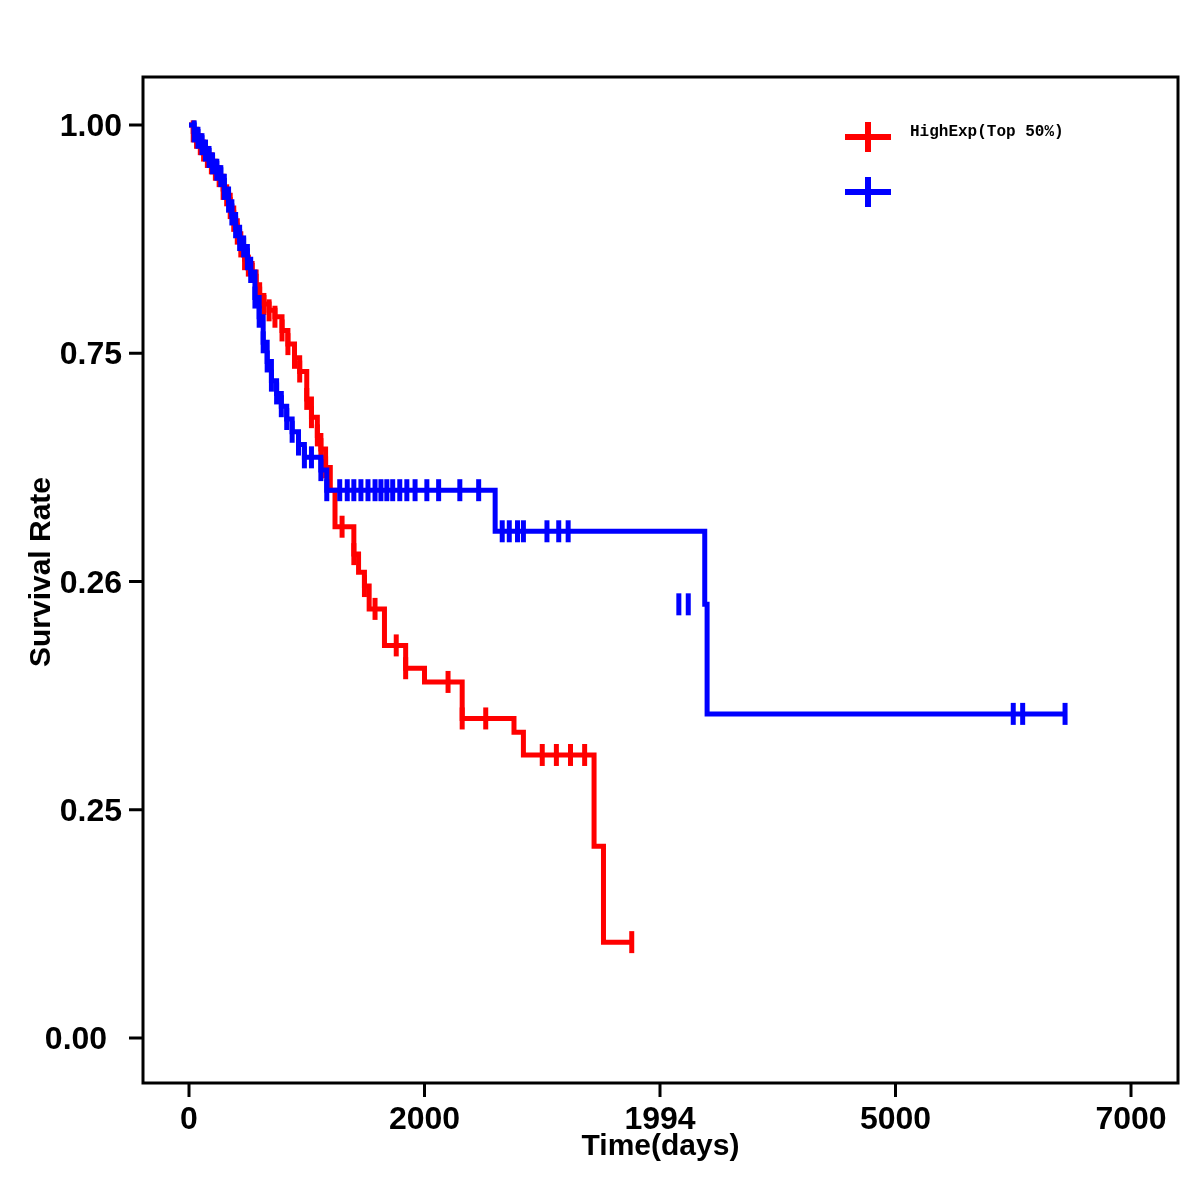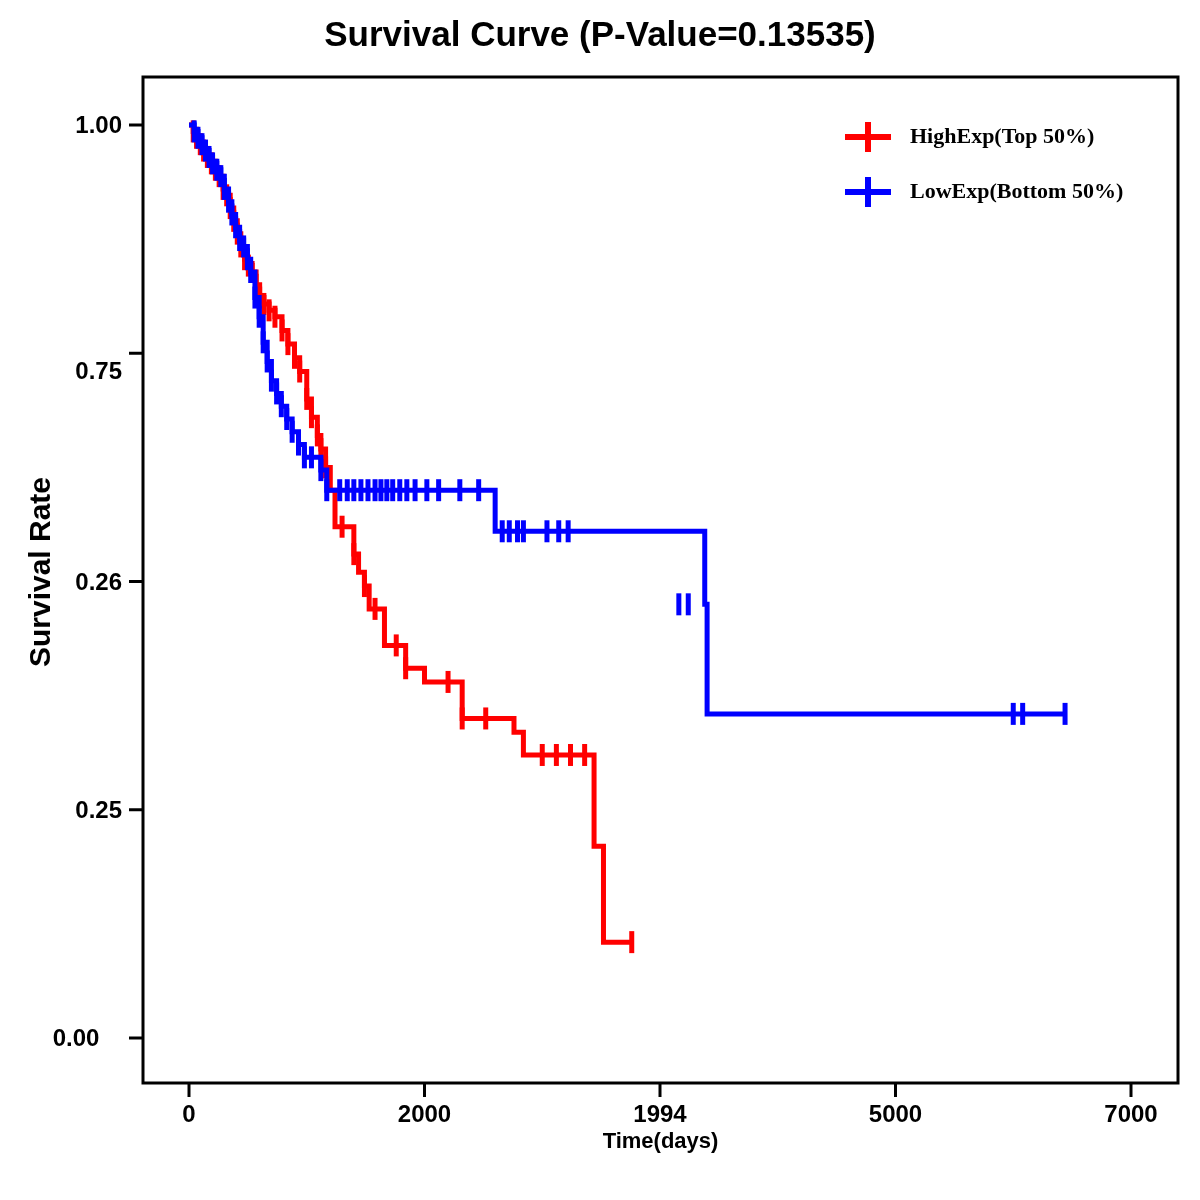--- a/index.html
+++ b/index.html
@@ -42,57 +42,56 @@
     font-weight: bold;
     color: #000000;
     font-family: "Liberation Sans", sans-serif;
   }
   #x-axis-title {
     position: absolute;
     left: 143px;
     top: 1128px;
     width: 1035px;
     text-align: center;
-    font-size: 22px;
+    font-size: 30px;
     font-weight: bold;
     color: #000000;
     font-family: "Liberation Sans", sans-serif;
   }
   .tick-label {
     position: absolute;
-    font-size: 24px;
+    font-size: 32px;
     font-weight: bold;
     color: #000000;
     font-family: "Liberation Sans", sans-serif;
     white-space: nowrap;
   }
   .ytick-label {
     text-align: right;
     transform: translateY(-50%);
   }
   .xtick-label {
     text-align: center;
     transform: translateX(-50%);
   }
   .legend-label {
     position: absolute;
-    font-size: 22px;
-    font-weight: bold;
-    color: #000000;
-    font-family: Liberation Serif, serif;
+    font-size: 16px;
+    font-weight: bold;
+    color: #000000;
+    font-family: Liberation Mono, monospace;
     white-space: nowrap;
   }
   svg { display: block; }
 </style>
 </head>
 <body>
 
 <div id="figure">
 
-  <div id="chart-title">Survival Curve (P-Value=0.13535)</div>
 
   <div id="y-axis-title">Survival Rate</div>
   <div id="x-axis-title">Time(days)</div>
 
   <svg id="plot" width="1200" height="1200" viewBox="0 0 1200 1200" style="position:absolute; left:0; top:0;">
 
     <rect id="panel-border" x="143" y="77" width="1035" height="1006" fill="none" stroke="#000000" stroke-width="3"></rect>
     <g id="axis-ticks">
         <line x1="189" y1="1083" x2="189" y2="1097" stroke="#000" stroke-width="3"></line>
         <line x1="424.5" y1="1083" x2="424.5" y2="1097" stroke="#000" stroke-width="3"></line>
@@ -222,20 +221,19 @@
 
   <div id="tick-labels">
       <div class="tick-label xtick-label" style="left: 189px; top: 1100px;">0</div>
       <div class="tick-label xtick-label" style="left: 424.5px; top: 1100px;">2000</div>
       <div class="tick-label xtick-label" style="left: 660px; top: 1100px;">1994</div>
       <div class="tick-label xtick-label" style="left: 895.5px; top: 1100px;">5000</div>
       <div class="tick-label xtick-label" style="left: 1131px; top: 1100px;">7000</div>
       <div class="tick-label ytick-label" style="left: 30px; width: 92px; top: 1038px; text-align: center;">0.00</div>
       <div class="tick-label ytick-label" style="left: 30px; width: 92px; top: 809.75px;">0.25</div>
       <div class="tick-label ytick-label" style="left: 30px; width: 92px; top: 581.5px;">0.26</div>
-      <div class="tick-label ytick-label" style="left: 30px; width: 92px; top: 353.25px; margin-top: 18px;">0.75</div>
+      <div class="tick-label ytick-label" style="left: 30px; width: 92px; top: 353.25px;">0.75</div>
       <div class="tick-label ytick-label" style="left: 30px; width: 92px; top: 125px;">1.00</div>
     </div>
 
   <div class="legend-label" style="left:910px; top:123px;">HighExp(Top 50%)</div>
-  <div class="legend-label" style="left:910px; top:178px;">LowExp(Bottom 50%)</div>
 
 </div>
 
 </body></html>

